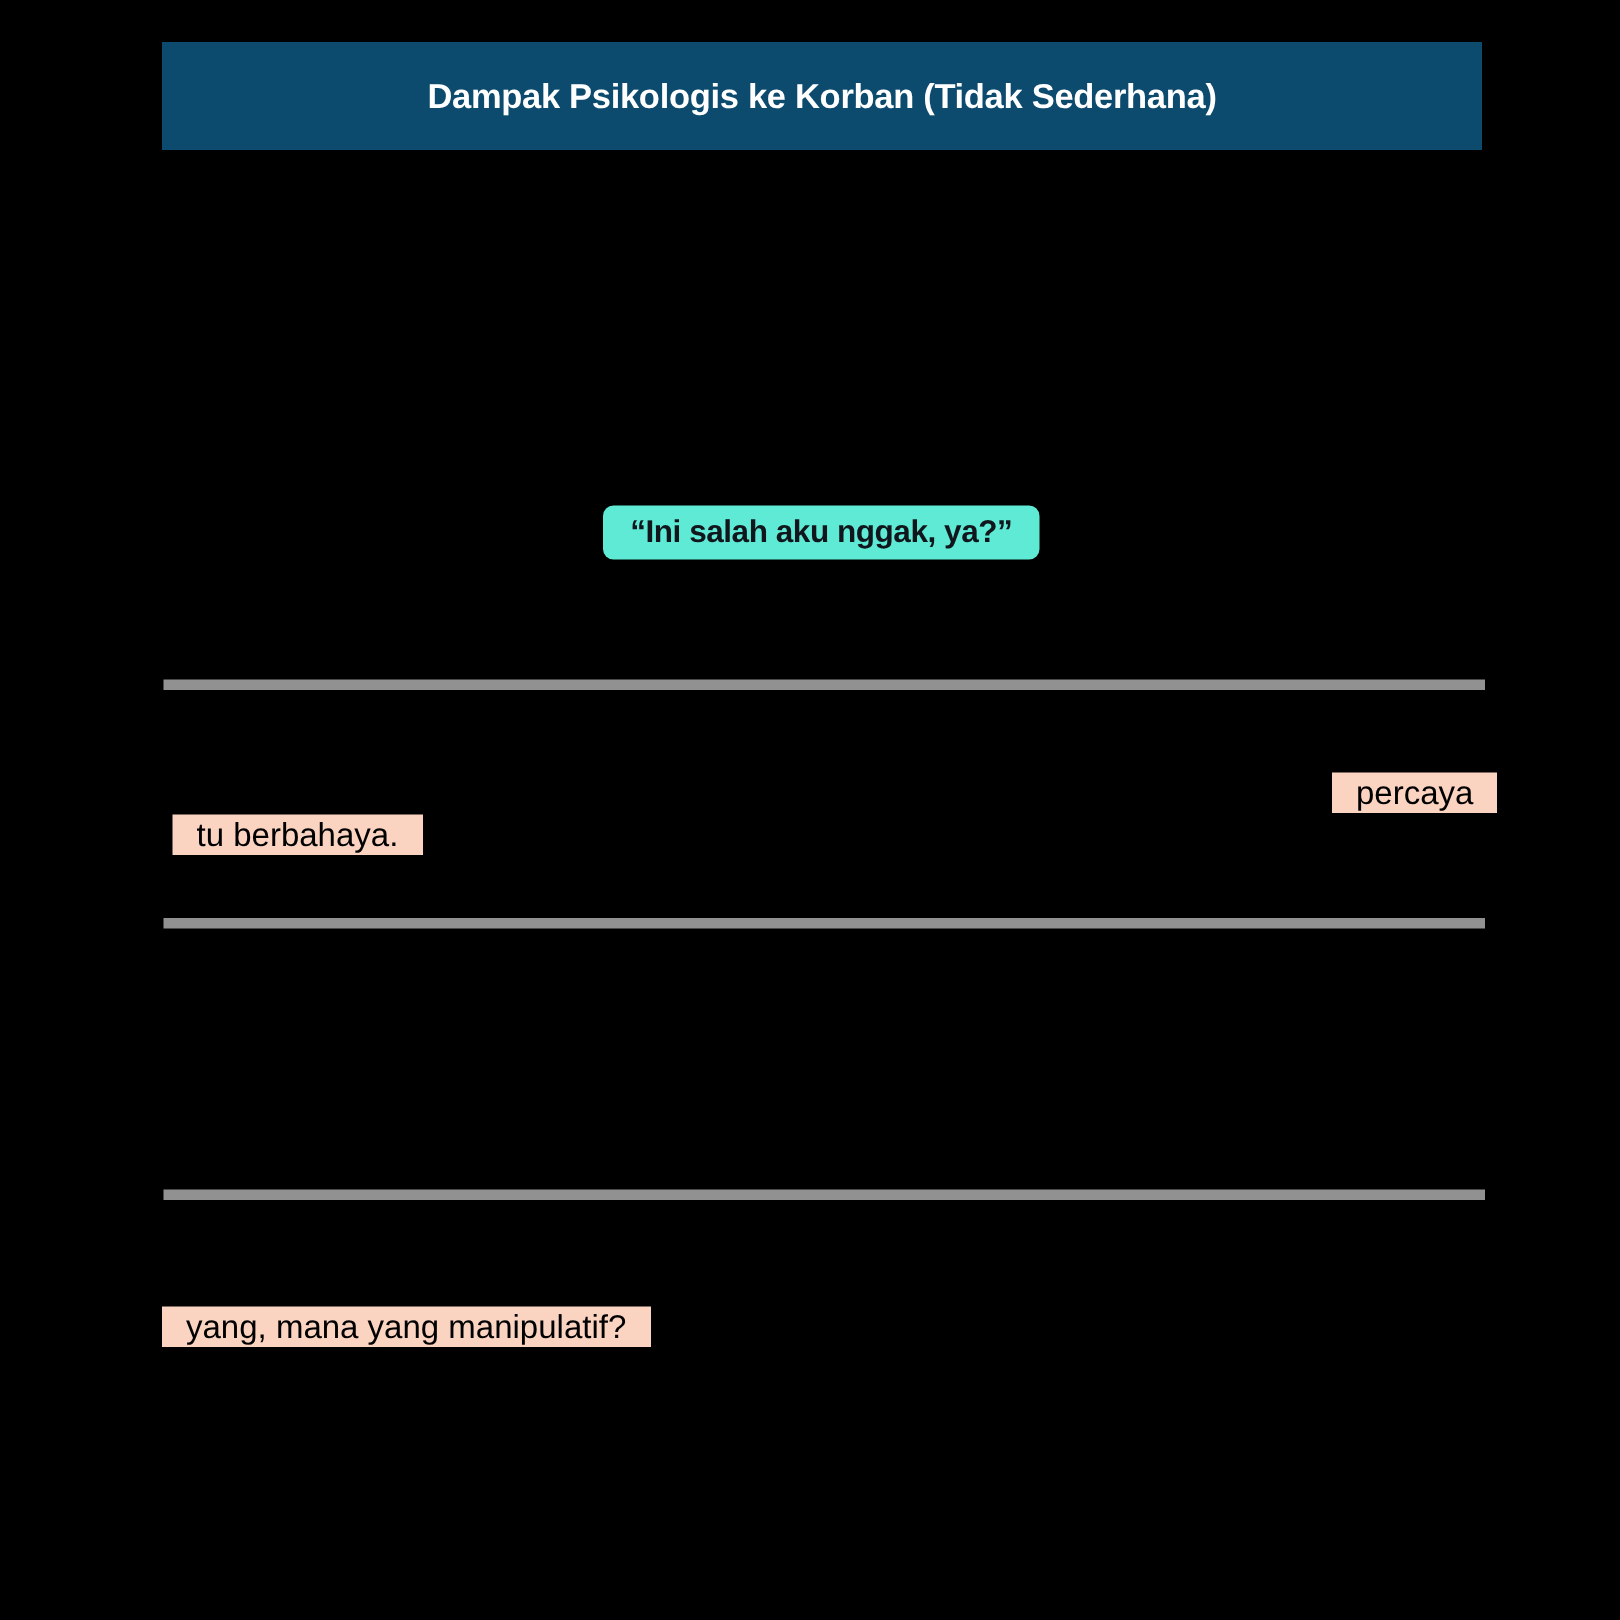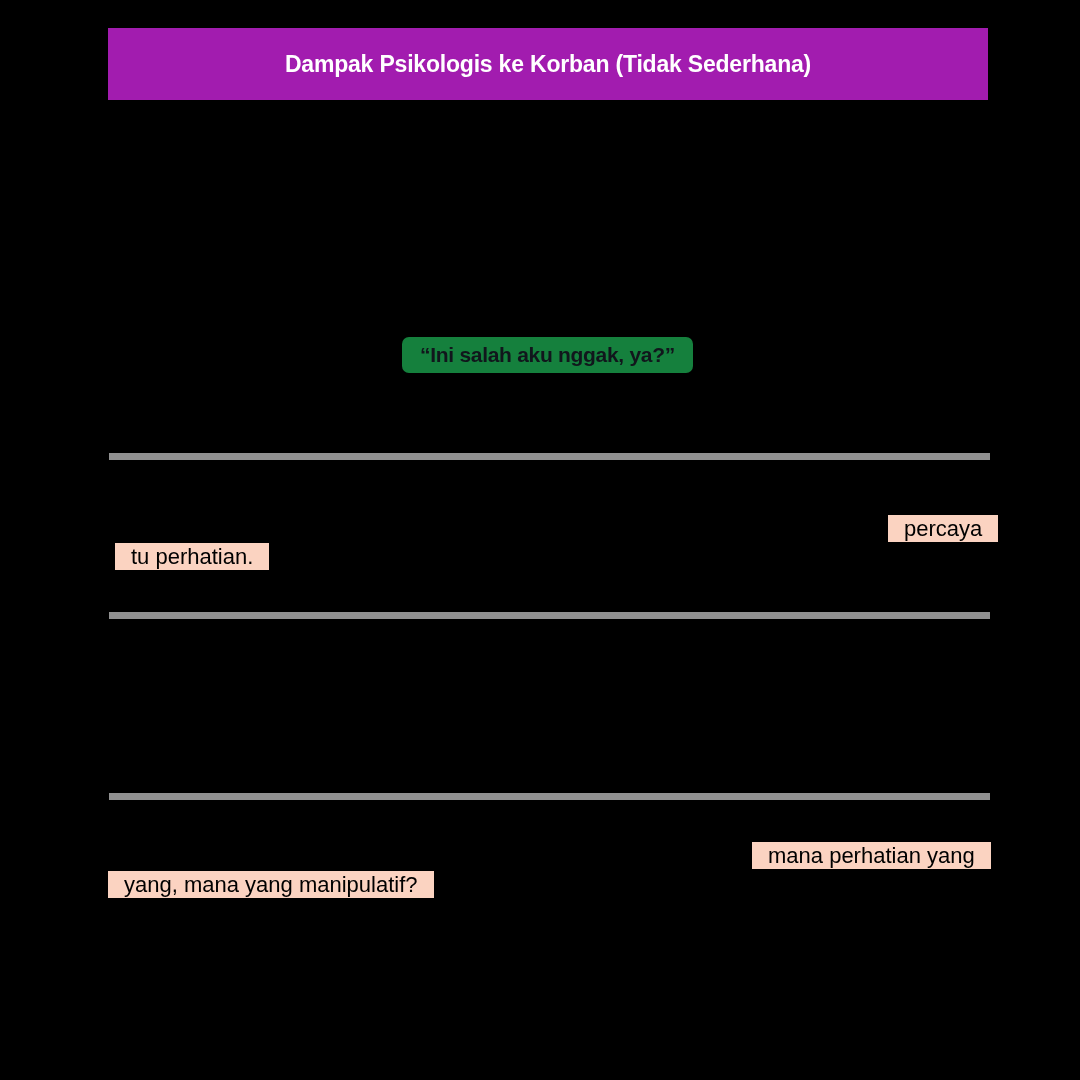--- a/index.html
+++ b/index.html
@@ -23,21 +23,21 @@
     background: #000000;
   }
 
   
   .title-bar {
     position: absolute;
     left: 108px;
     top: 28px;
     width: 880px;
     height: 72px;
-    background: #a21caf;
+    background: #0c4a6e;
     display: flex;
     align-items: center;
     justify-content: center;
   }
   .title-text {
     color: #ffffff;
     font-size: 23px;
     font-weight: bold;
     letter-spacing: -0.2px;
     text-align: center;
@@ -68,21 +68,21 @@
     -webkit-box-decoration-break: clone;
   }
 
   
   .quote-chip {
     position: absolute;
     left: 402px;
     top: 337px;
     width: 291px;
     height: 36px;
-    background: #15803d;
+    background: #5eead4;
     border-radius: 7px;
     display: flex;
     align-items: center;
     justify-content: center;
     text-align: center;
   }
   .quote-text {
     color: #11161c;
     font-size: 21px;
     font-weight: bold;
@@ -118,33 +118,30 @@
   </div>
 
   <div class="divider d1"></div>
 
   <div class="body-block b2">
     <span>&nbsp;</span>
     <div style="position:absolute; left:780px; top:36px;">
       <span class="mark-peach">percaya</span>
     </div>
     <div style="position:absolute; left:7px; top:64px;">
-      <span class="mark-peach">tu  perhatian.</span>
+      <span class="mark-peach">tu  berbahaya.</span>
     </div>
   </div>
 
   <div class="divider d2"></div>
 
   <div class="body-block b3"></div>
 
   <div class="divider d3"></div>
 
   <div class="body-block b4">
     <span>&nbsp;</span>
-    <div style="position:absolute; left:644px; top:23px;">
-      <span class="mark-peach">mana  perhatian  yang</span>
-    </div>
     <div style="position:absolute; left:0px; top:52px;">
       <span class="mark-peach">yang, mana yang manipulatif?</span>
     </div>
   </div>
 
 </div>
 
 </body></html>

